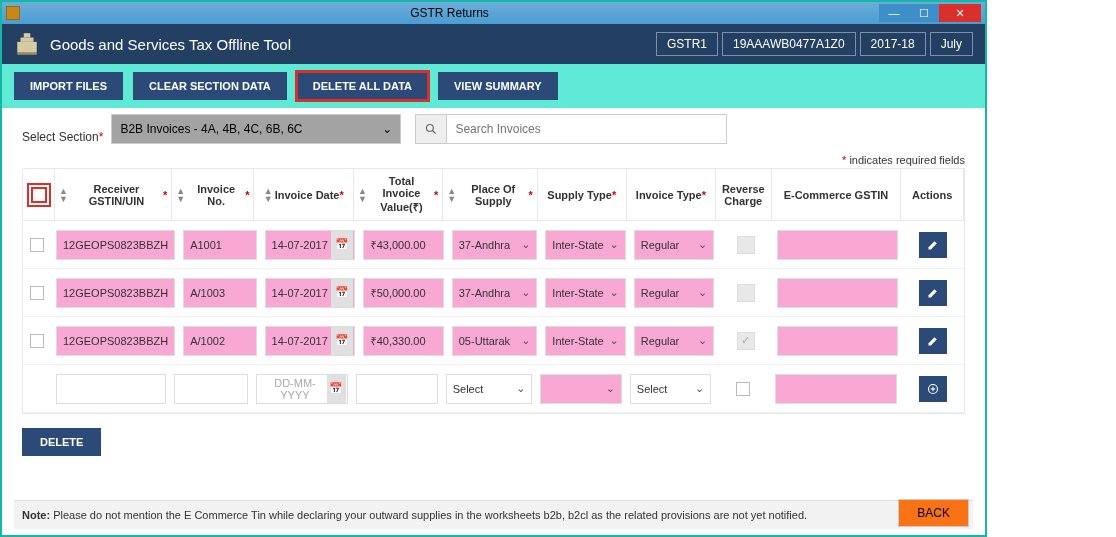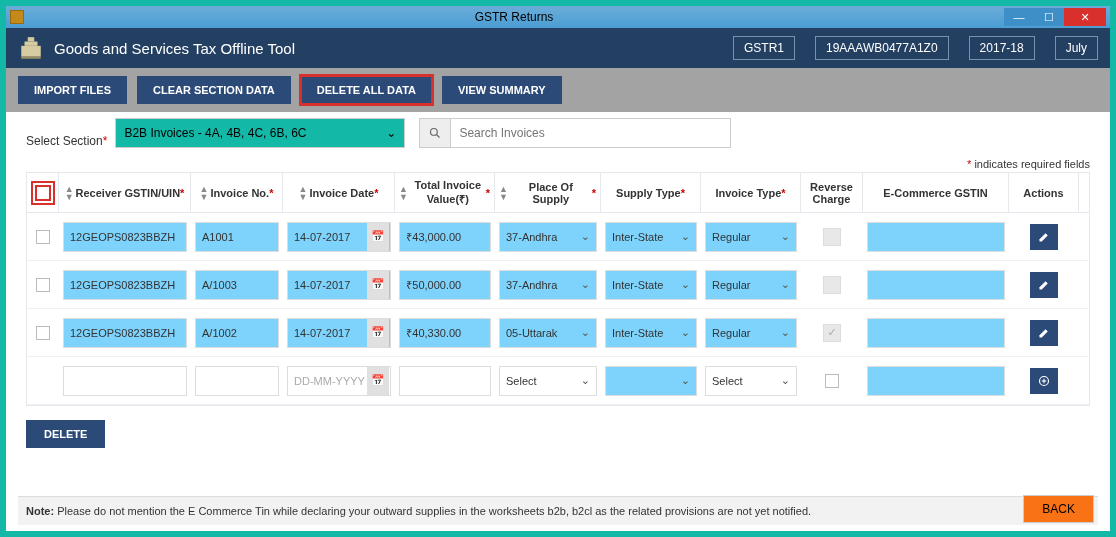--- a/index.html
+++ b/index.html
@@ -1,40 +1,40 @@
 <!DOCTYPE html>
 <html><head>
 <meta charset="utf-8">
 <style>
 * { box-sizing: border-box; margin: 0; padding: 0; }
 body { font-family: Verdana, Arial, sans-serif; font-size: 12px; background: #fff; }
 
-.window { border: 6px solid #14b8a6; width: 1116px; height: 537px; position: relative; background: #fff; overflow: hidden; }
+.window { border: 2px solid #14b8a6; width: 987px; height: 537px; position: relative; background: #fff; overflow: hidden; }
 .titlebar { background: linear-gradient(#6badd9,#4a9dd3); height: 22px; display: flex; align-items: center; justify-content: space-between; padding: 0 4px; }
 .titlebar .left-ico { width: 14px; height: 14px; background: #c38a1a; border: 1px solid #9a6a10; }
 .titlebar .title { flex: 1; text-align: center; color: #000; font-size: 12px; }
 .titlebar .ctrls { display: flex; gap: 0; }
 .titlebar .ctrl { width: 30px; height: 18px; background: #3e8fc7; color: #fff; font-size: 11px; display: flex; align-items: center; justify-content: center; border: none; cursor: pointer; }
 .titlebar .ctrl.close { background: #d9302c; width: 42px; }
 
 .app-header { background: #233f62; height: 40px; display: flex; align-items: center; padding: 0 12px; color: #fff; }
 .logo { width: 26px; height: 26px; margin-right: 10px; }
 .app-title { font-size: 15px; flex: 1; }
-.hdr-chips { display: flex; gap: 20px; }
+.hdr-chips { display: flex; gap: 4px; }
 .chip { border: 1px solid #7a90ad; padding: 4px 10px; font-size: 12px; color: #fff; }
 
-.toolbar { background: #a3a3a3; padding: 8px 12px; display: flex; gap: 10px; }
+.toolbar { background: #5eead4; padding: 8px 12px; display: flex; gap: 10px; }
 .tbtn { background: #2c4a78; color: #fff; border: none; padding: 8px 16px; font-size: 11px; font-weight: bold; cursor: pointer; }
 .tbtn.highlight { outline: 3px solid #d9302c; outline-offset: -1px; }
 
 .content { padding: 6px 20px 0 20px; }
 .section-row { display: flex; align-items: flex-end; gap: 8px; margin-bottom: 10px; }
 .sect-lbl { font-size: 12px; color: #333; }
 .req { color: #c00; }
-.sect-select { border: 1px solid #ccc; height: 30px; width: 290px; padding: 0 8px; display: flex; align-items: center; justify-content: space-between; cursor: pointer; background: #14b8a6; font-size: 12px; }
+.sect-select { border: 1px solid #ccc; height: 30px; width: 290px; padding: 0 8px; display: flex; align-items: center; justify-content: space-between; cursor: pointer; background: #a3a3a3; font-size: 12px; }
 .searchbox { display: flex; align-items: center; margin-left: 6px; }
 .searchbtn { width: 32px; height: 30px; border: 1px solid #ccc; background: #eee; display: flex; align-items: center; justify-content: center; cursor: pointer; }
 .searchinput { height: 30px; border: 1px solid #ccc; border-left: none; width: 280px; padding: 0 8px; font-size: 12px; }
 
 .req-note { text-align: right; font-size: 11px; color: #333; margin-bottom: 2px; }
 
 .grid { border: 1px solid #e5e8ec; width: 100%; margin-bottom: 14px; }
 .ghead { display: flex; background: #fff; border-bottom: 1px solid #e5e8ec; }
 .gcell { padding: 6px 4px; font-size: 11px; font-weight: bold; color: #333; border-right: 1px solid #e5e8ec; display: flex; align-items: center; justify-content: center; text-align: center; }
 .ghead .gcell { min-height: 36px; }
@@ -51,21 +51,21 @@
 .col-rev { width: 62px; }
 .col-ecom { width: 146px; }
 .col-act { width: 70px; }
 
 .hchk { width: 16px; height: 16px; border: 2px solid #d9302c; background: #fff; cursor: pointer; }
 .hchk-outer { border: 2px solid #d9302c; padding: 2px; display:inline-flex; }
 
 .grow { display: flex; border-bottom: 1px solid #eef0f3; align-items: center; min-height: 48px; }
 .grow .gcell { border-right: none; font-weight: normal; }
 .chkbox { width: 14px; height: 14px; border: 1px solid #bbb; background: #fff; cursor: pointer; }
-.fld { background: #7dd3fc; border: 1px solid #ddd; height: 30px; width: 100%; padding: 0 6px; font-size: 11px; display: flex; align-items: center; color: #333; }
+.fld { background: #f9a8d4; border: 1px solid #ddd; height: 30px; width: 100%; padding: 0 6px; font-size: 11px; display: flex; align-items: center; color: #333; }
 .fld.input { background: #fff; }
 .fld .cal { margin-left: auto; background: #e0e0e0; width: 22px; height: 28px; display: flex; align-items: center; justify-content: center; margin-right: -5px; }
 .fld .caret { margin-left: auto; color: #555; }
 .revbox { width: 18px; height: 18px; background: #e8e8e8; border: 1px solid #ddd; display: flex; align-items: center; justify-content: center; color: #aaa; font-size: 11px; }
 .actbtn { width: 28px; height: 26px; background: #2c4a78; color: #fff; border: none; display: flex; align-items: center; justify-content: center; cursor: pointer; }
 
 .btn-delete { background: #2c4a78; color: #fff; border: none; padding: 8px 18px; font-size: 11px; font-weight: bold; cursor: pointer; text-align: center; }
 
 .footer-note { position: absolute; bottom: 6px; left: 12px; right: 12px; font-size: 11px; color: #333; background: #f2f2f2; padding: 8px; border-top: 1px solid #ddd; }
 .footer-note b { font-weight: bold; margin-top: 12px; }

